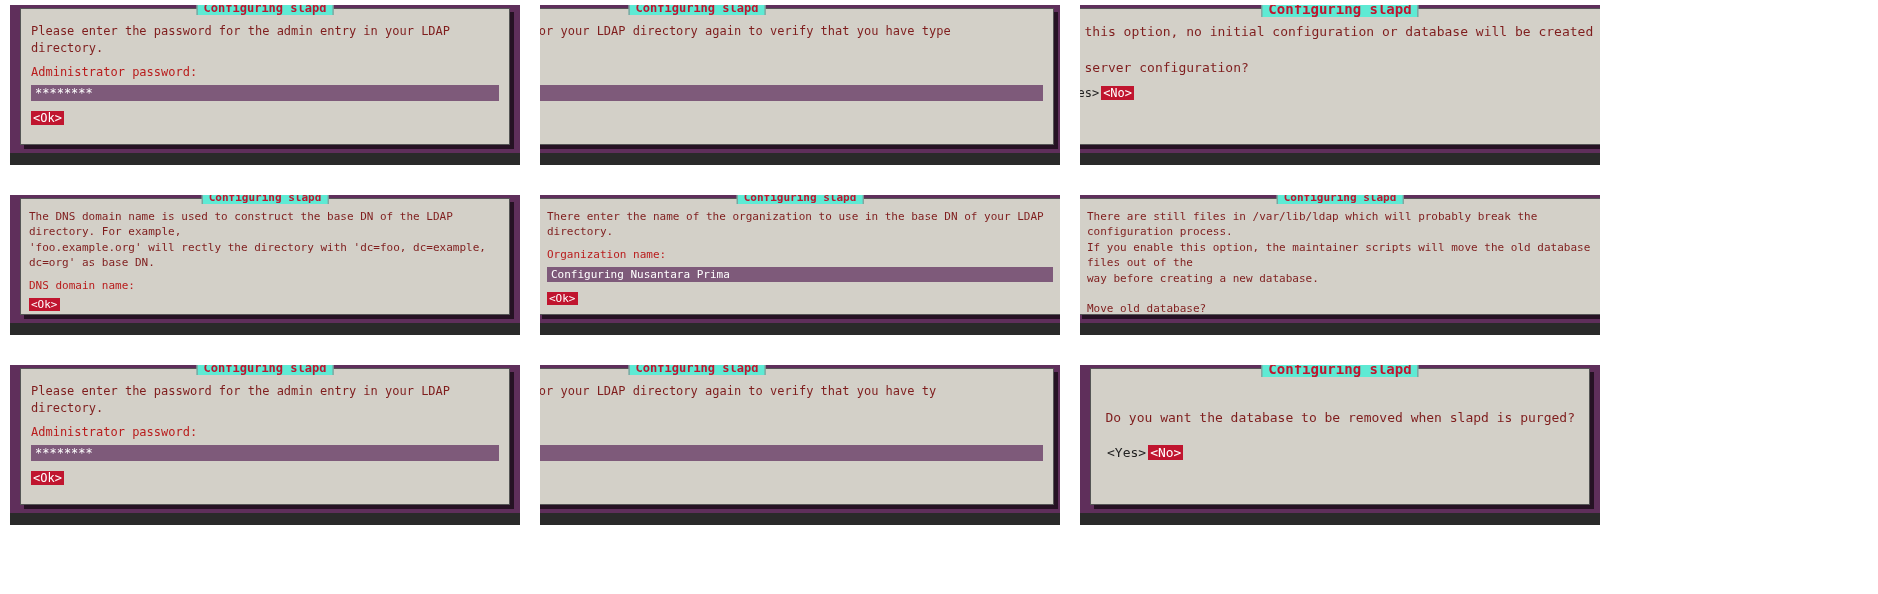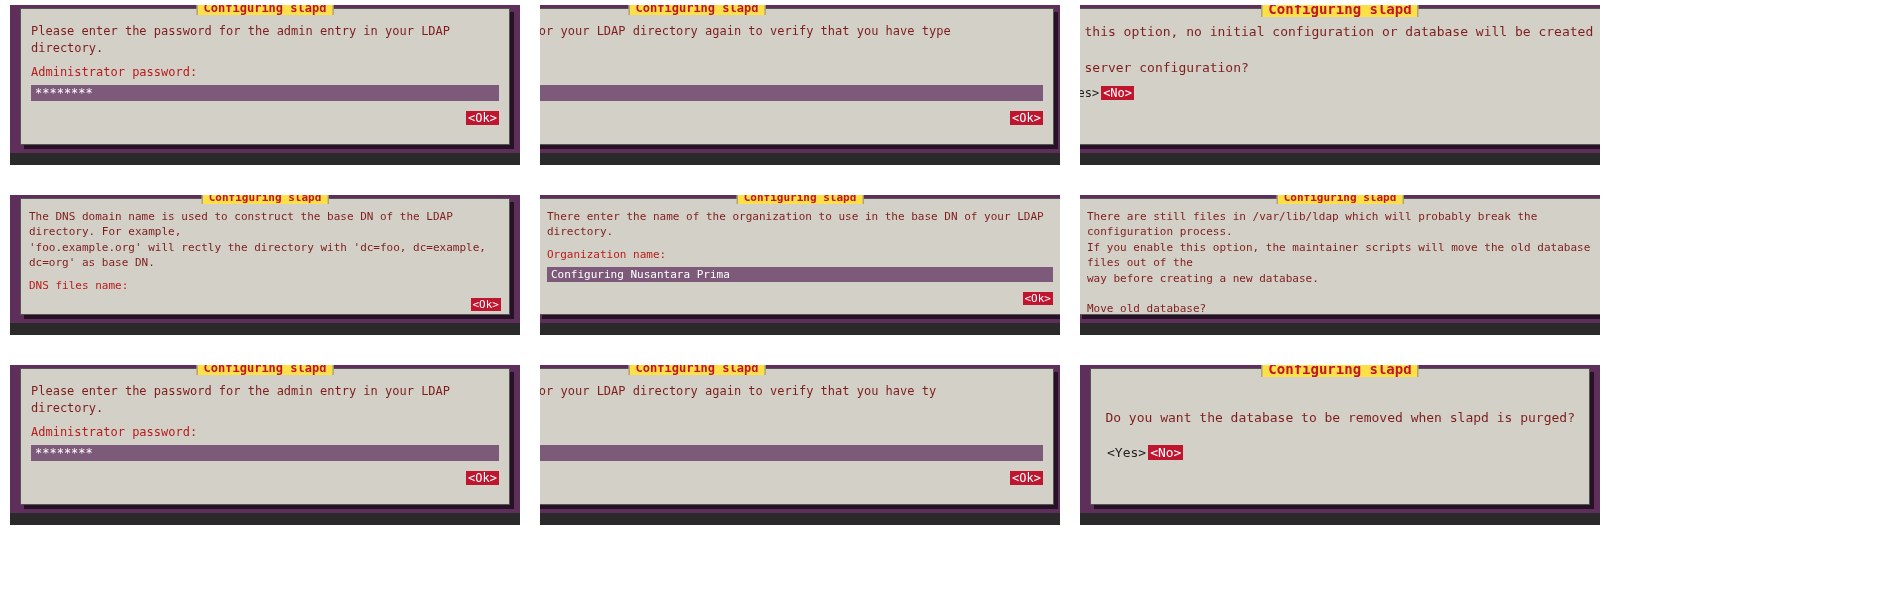--- a/index.html
+++ b/index.html
@@ -29,21 +29,21 @@
     background: #d3d0c8;
     border: 1px solid #555;
     box-shadow: 4px 4px 0 rgba(0,0,0,0.6);
     padding: 14px 10px 8px 10px;
   }
   .dialog-title {
     position: absolute;
     top: -8px;
     left: 50%;
     transform: translateX(-50%);
-    background: #fde047;
+    background: #5eead4;
     padding: 0 6px;
     color: #c0152f;
     font-weight: bold;
     font-size: 12px;
     white-space: nowrap;
     border-left: 1px solid #888;
     border-right: 1px solid #888;
   }
   .prompt-text {
     color: #7f1d1d;
@@ -58,21 +58,21 @@
   .input-line {
     background: #7e5a7a;
     color: #fff;
     padding: 1px 4px;
     margin-bottom: 10px;
     min-height: 14px;
     font-family: inherit;
   }
   .btn-row {
     display:flex;
-    justify-content:flex-end;
+    justify-content:flex-start;
     gap:120px;
   }
   .btn-row.two { justify-content: flex-start; gap:0; }
   .btn {
     color:#222;
     padding:0 2px;
   }
   .btn.sel {
     background:#c0152f;
     color:#fff;
@@ -134,21 +134,21 @@
       </div>
     </div>
     <div class="bottom-bar"></div>
   </div>
 
   <div class="cell">
     <div class="dialog full" style="font-size:11px; padding:10px 8px 6px;">
       <div class="dialog-title" style="font-size:11px">Configuring slapd</div>
       <div class="prompt-text">The DNS domain name is used to construct the base DN of the LDAP directory. For example,
 'foo.example.org' will rectly the directory with 'dc=foo, dc=example, dc=org' as base DN.</div>
-      <div class="field-label">DNS files name:</div>
+      <div class="field-label">DNS domain name:</div>
       <div class="btn-row">
         <span class="btn sel">&lt;Ok&gt;</span>
       </div>
     </div>
     <div class="bottom-bar"></div>
   </div>
 
   <div class="cell">
     <div class="dialog cutLR2" style="font-size:11px; padding:10px 8px 6px;">
       <div class="dialog-title" style="font-size:11px">Configuring slapd</div>

